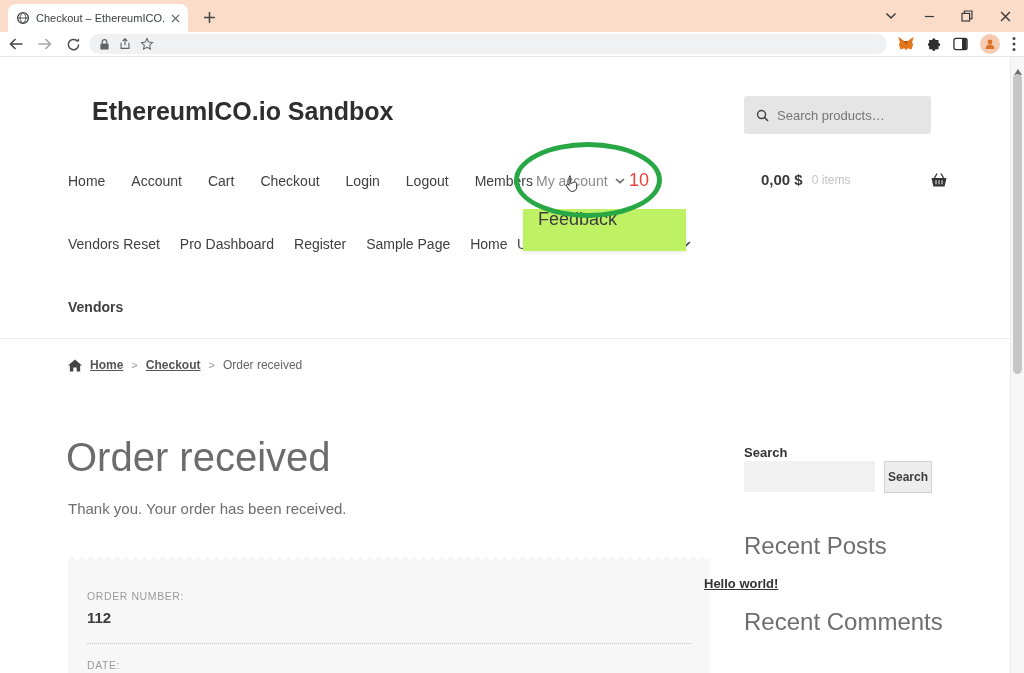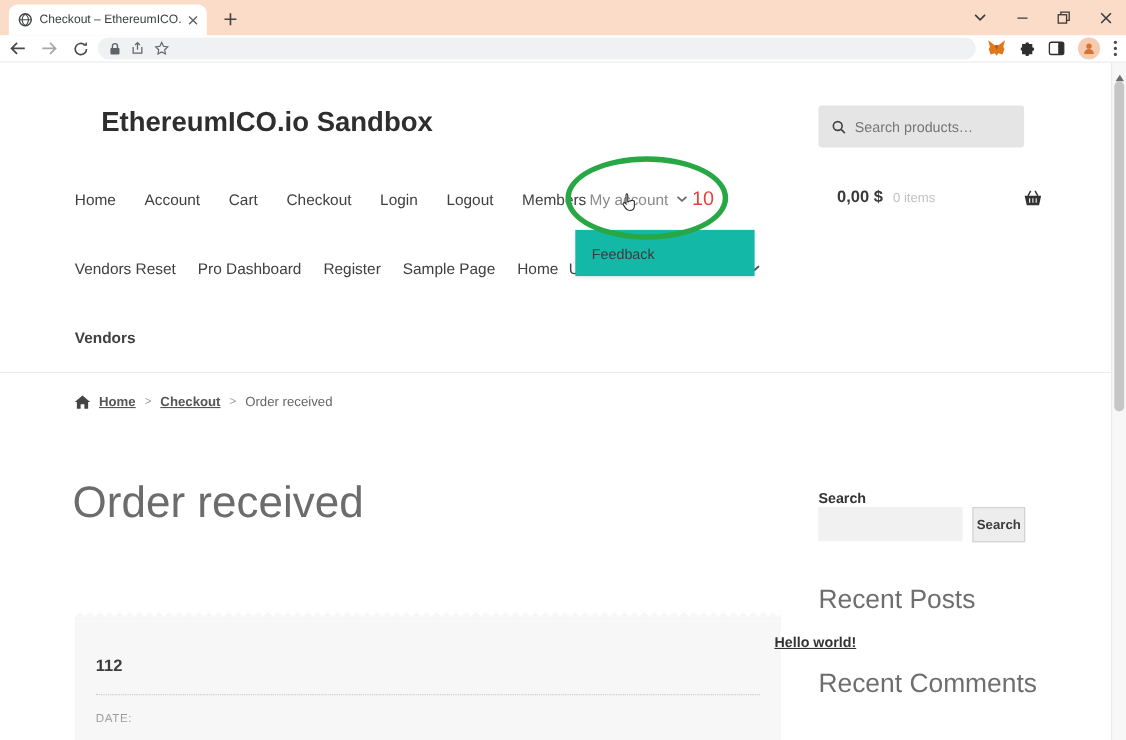--- a/index.html
+++ b/index.html
@@ -47,23 +47,23 @@
 
   .nav-row { position:absolute; display:flex; font-size:14px; color:#404040; }
   .nav-row1 { left:68px; top:116px; gap:26px; }
   .nav-row2 { left:68px; top:179px; gap:20px; }
   .nav-row3 { left:68px; top:242px;font-weight:bold; }
   .nav-item { cursor:pointer; white-space:nowrap; }
   .my-account { position:absolute; left:536px; top:116px; display:flex; align-items:center; gap:7px;
                 font-size:14px; color:#8a8a8a; cursor:pointer; }
   .hidden-item { position:absolute; left:517px; top:179px; width:174px; display:flex;
                  justify-content:space-between; align-items:center; font-size:14px; color:#404040; z-index:5; }
-  .dropdown { position:absolute; left:523px; top:152px; width:163px; height:42px; background:#14b8a6;
-              z-index:10; box-shadow:0 2px 4px rgba(0,0,0,.08); display:flex; align-items:center;
-              padding-left:15px; font-size:13px; color:#3c3c3c; }
+  .dropdown { position:absolute; left:523px; top:152px; width:163px; height:42px; background:#bef264;
+              z-index:10; box-shadow:0 2px 4px rgba(0,0,0,.08); display:flex; 
+              padding-left:15px; font-size:18px; color:#3c3c3c; }
 
   .annot-ellipse { position:absolute; left:514px; top:85px; width:148px; height:76px; border-radius:50%;
                    z-index:20; pointer-events:none; }
   .annot-num { position:absolute; left:629px; top:113px; font-size:18px; z-index:21; }
   .cursor { position:absolute; left:563px; top:118px; z-index:22; pointer-events:none; }
 
   .cart { position:absolute; left:744px; top:114px; width:187px; display:flex; align-items:center;margin-left:17px; }
   .cart-total { font-size:15px; font-weight:bold; color:#3a3a3a; }
   .cart-count { font-size:12px; color:#c2c2c2; margin-left:9px; }
   .cart-basket { margin-left:auto; display:flex; }
@@ -316,24 +316,26 @@
           </svg>
       </span>
       <span class="bc-link">Home</span>
       <span class="bc-sep">&gt;</span>
       <span class="bc-link">Checkout</span>
       <span class="bc-sep">&gt;</span>
       <span>Order received</span>
     </div>
 
     <h1 class="h1">Order received</h1>
+    <p class="thanks">Thank you. Your order has been received.</p>
 
     <div class="receipt">
       <div class="receipt-zz"></div>
       <div class="receipt-body">
+        <div class="order-label">ORDER NUMBER:</div>
         <div class="order-value">112</div>
         <div class="receipt-sep"></div>
         <div class="order-label">DATE:</div>
       </div>
     </div>
 
     <div class="sb-label">Search</div>
     <input class="sb-input" type="text" style="">
     <button class="sb-btn">Search</button>
 

